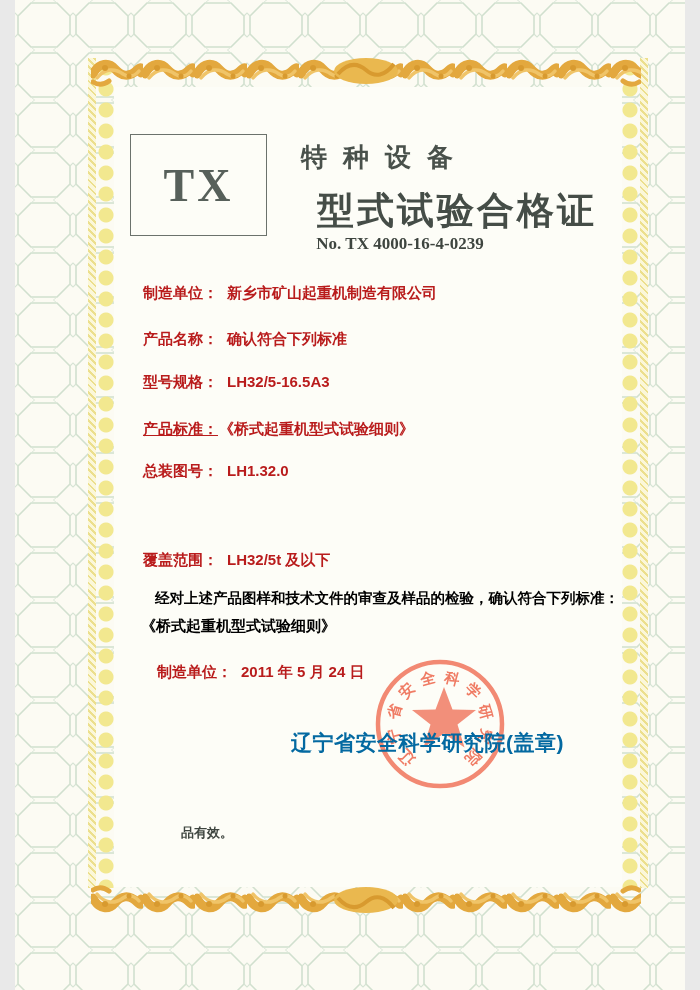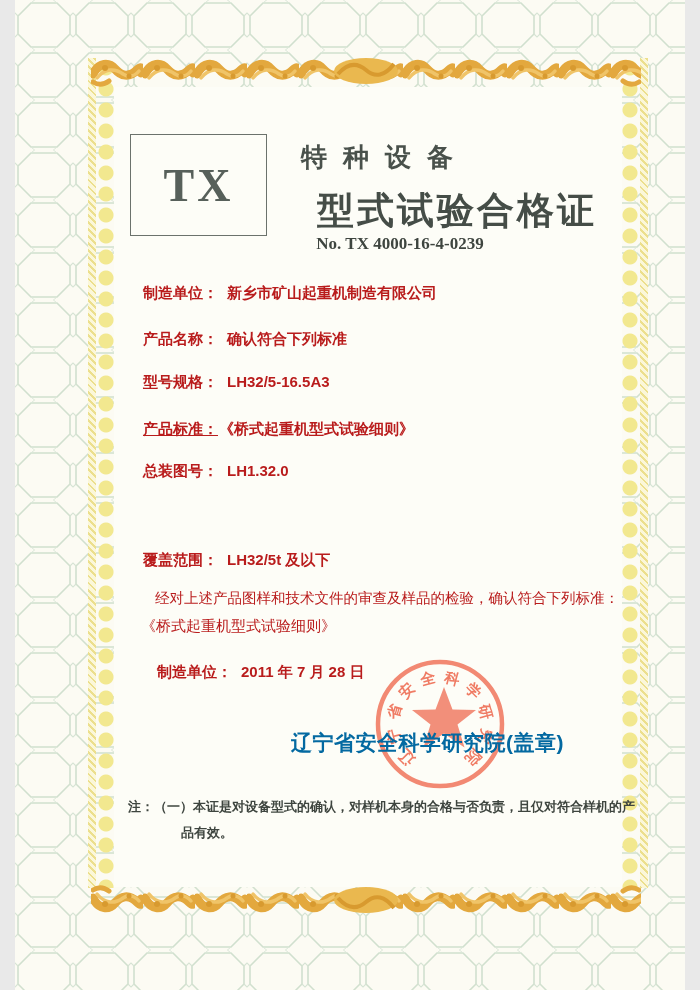--- a/index.html
+++ b/index.html
@@ -47,21 +47,21 @@
     font-size:37px; font-weight:bold; letter-spacing:3px; color:#454d47;
   }
   .cert-no{
     position:absolute; left:250px; top:234px; width:270px; text-align:center;
     font-family:"Liberation Serif", serif; font-size:17px; font-weight:bold;
     color:#3e453f;
   }
   .row{position:absolute; left:128px; white-space:nowrap; font-size:15px; font-weight:bold; color:#b91c1c;}
   .row .lbl{margin-right:9px;}
   .row.tight .lbl{margin-right:1px;text-decoration:underline;}
-  .para{position:absolute; white-space:nowrap; font-weight:normal; color:#b91c1c;}
+  .para{position:absolute; white-space:nowrap; font-weight:bold; color:#000000;}
   .issuer{
     position:absolute; left:276px; top:729px; font-size:21px; font-weight:bold;
     letter-spacing:0.5px; color:#0369a1; white-space:nowrap;
   }
   .note{position:absolute; font-size:13px; font-weight:bold; color:#3e453f; white-space:nowrap;}
   .stamp{position:absolute; left:356px; top:655px; width:138px; height:138px; opacity:0.88;}
   .stamp svg{position:absolute; left:0; top:0;}
   .seal-ring-text{position:absolute; left:69px; top:69px; width:0; height:0;}
   .seal-ch{
     position:absolute; left:-10px; top:-10px; width:20px; height:20px;
@@ -146,21 +146,21 @@
       <span class="lbl">总装图号：</span><span class="val">LH1.32.0</span>
     </div>
     <div class="row" style="top:551px">
       <span class="lbl">覆盖范围：</span><span class="val">LH32/5t 及以下</span>
     </div>
 
     <div class="para" style="left:140px; top:589px; font-size:14.5px">经对上述产品图样和技术文件的审查及样品的检验，确认符合下列标准：</div>
     <div class="para" style="left:126px; top:617px; font-size:15px">《桥式起重机型式试验细则》</div>
 
     <div class="row" style="left:142px; top:663px">
-      <span class="lbl">制造单位：</span><span class="val">2011 年 7 月 28 日</span>
+      <span class="lbl">制造单位：</span><span class="val">2011 年 5 月 24 日</span>
     </div>
 
     <div class="stamp">
       <svg width="138" height="138">
         <circle cx="69" cy="69" r="62" fill="none" stroke="#ee6a50" stroke-width="4.5" opacity="0.9"></circle>
         <polygon points="73,32 81.5,54.5 105,55 86.5,69.5 93.5,92.5 73,78.5 52.5,92.5 59.5,69.5 41,55 64.5,54.5" fill="#ee6a50" opacity="0.85"></polygon>
       </svg>
       <div class="seal-ring-text">
           <span class="seal-ch" style="transform: rotate(-135deg) translateY(-47px);">辽</span>
           <span class="seal-ch" style="transform: rotate(-105deg) translateY(-47px);">宁</span>
@@ -170,17 +170,16 @@
           <span class="seal-ch" style="transform: rotate(15deg) translateY(-47px);">科</span>
           <span class="seal-ch" style="transform: rotate(45deg) translateY(-47px);">学</span>
           <span class="seal-ch" style="transform: rotate(75deg) translateY(-47px);">研</span>
           <span class="seal-ch" style="transform: rotate(105deg) translateY(-47px);">究</span>
           <span class="seal-ch" style="transform: rotate(135deg) translateY(-47px);">院</span>
         </div>
     </div>
 
     <div class="issuer">辽宁省安全科学研究院(盖章)</div>
 
-    <div class="note" style="left:113px; top:798px">注：（一）本证是对设备型式的确认，对样机本身的合格与否负责，且仅对符合样机的产</div>
     <div class="note" style="left:166px; top:824px">品有效。</div>
 
   </div>
 </div>
 
 </body></html>

